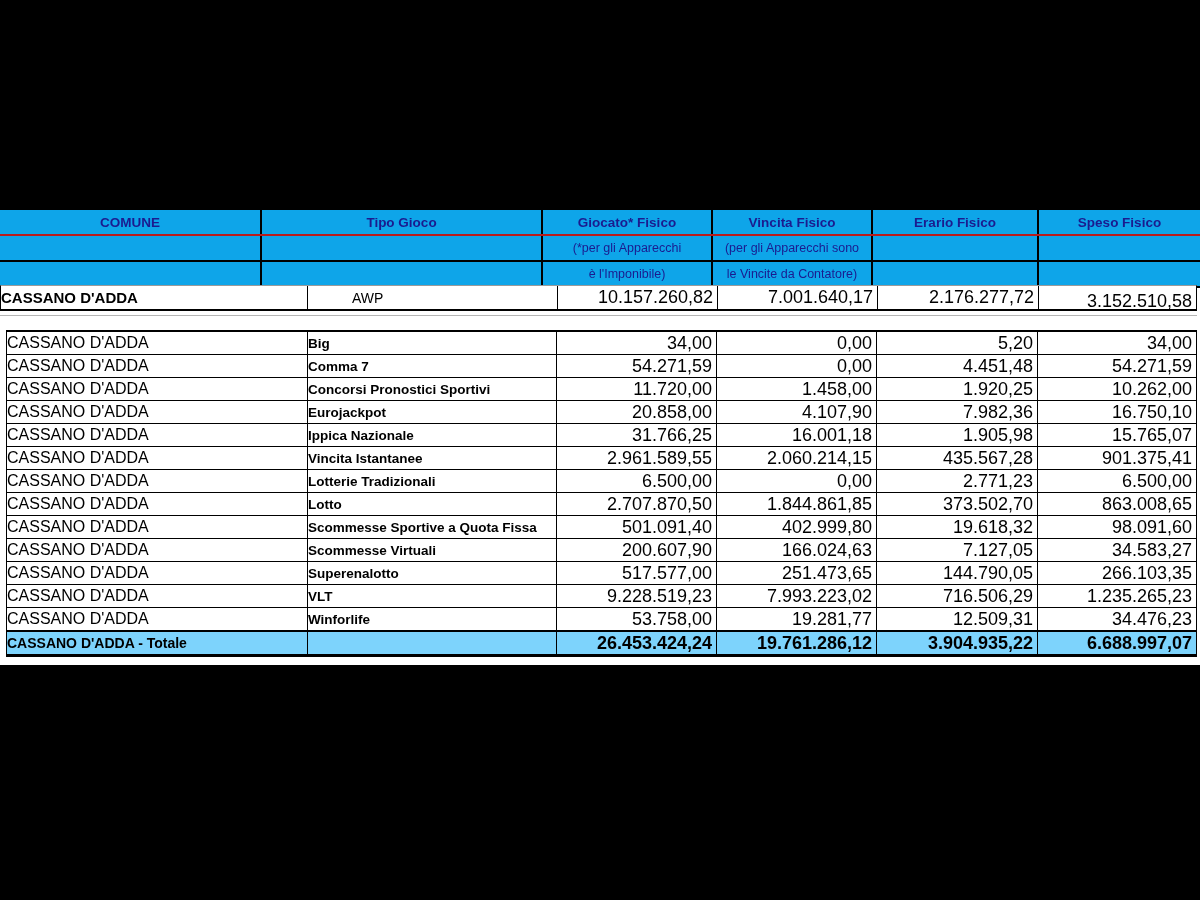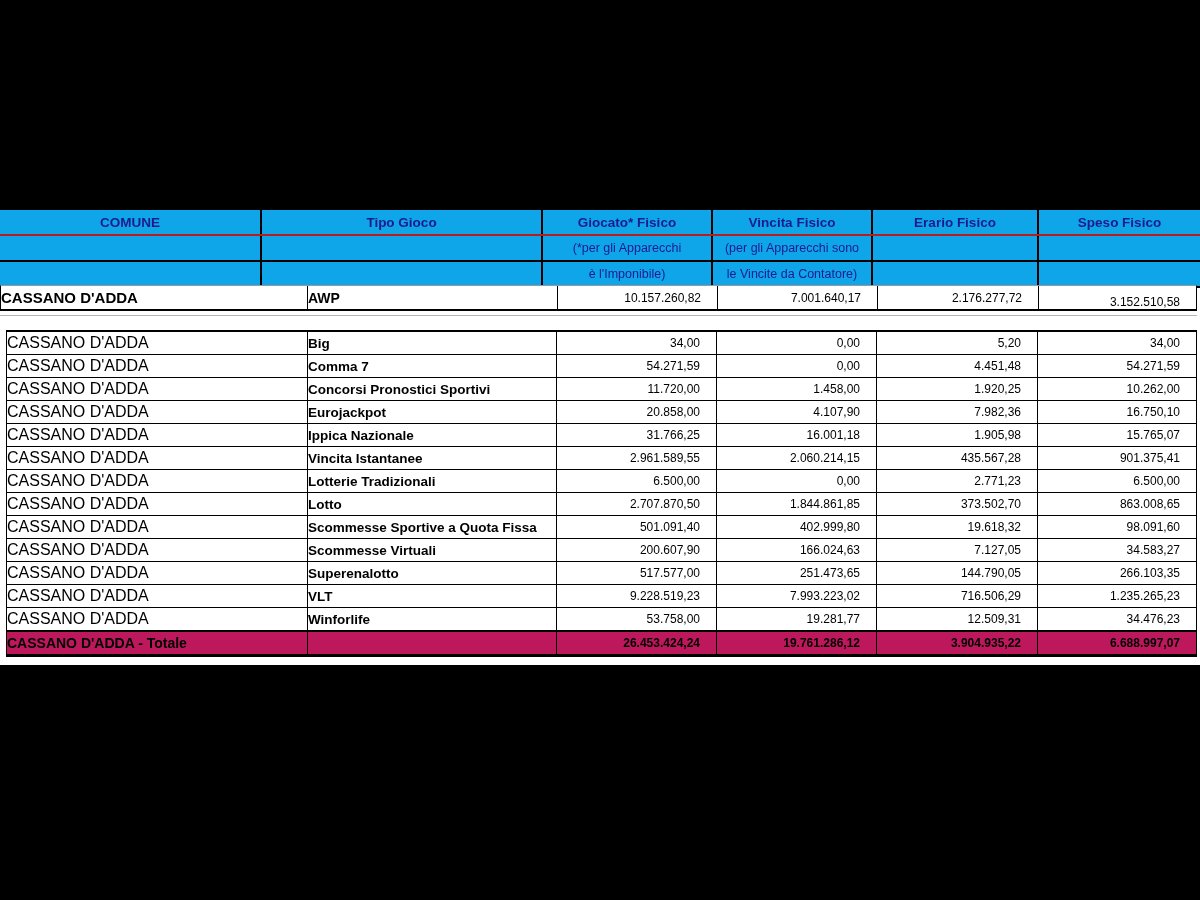--- a/index.html
+++ b/index.html
@@ -33,49 +33,49 @@
   .pinned{
     position:absolute;top:285px;left:0;width:1197px;height:26px;
     border-top:1px solid #9a9a9a;border-bottom:2px solid #000;
     border-left:1px solid #000;border-right:1px solid #000;
     display:grid;grid-template-columns:307px 250px 160px 160px 161px auto;
     background:#fff;box-sizing:border-box;
   }
   .pinned .cell{border-right:1px solid #000;}
   .pinned .cell:last-child{border-right:none;margin-top:8px;}
   .pinned .comune{font-weight:bold;font-size:15px;}
-  .pinned .tipo{font-weight:bold;font-size:14px;}
+  .pinned .tipo{font-weight:normal;font-size:14px;margin-left:44px;}
 
   .shadow-line{position:absolute;top:315px;left:0;width:1197px;height:1px;background:#b5b5b5;}
 
   
   .mtable{
     position:absolute;top:330px;left:6px;width:1191px;
     border:1px solid #000;border-top:2px solid #000;box-sizing:border-box;background:#fff;
   }
   .mrow{
     display:grid;grid-template-columns:301px 249px 160px 160px 161px auto;
     height:23px;border-bottom:1px solid #000;box-sizing:border-box;
   }
   .mrow:last-child{border-bottom:2px solid #000;height:24px;}
   .mrow .cell{border-right:1px solid #000;}
   .mrow .cell:last-child{border-right:none;}
   .mrow .comune{font-size:16px;}
   .mrow .tipo{font-weight:bold;font-size:13.5px;}
-  .mrow.total{background:#be185d;font-weight:bold;}
+  .mrow.total{background:#7dd3fc;font-weight:bold;}
   .mrow.total .comune{font-size:14px;font-weight:bold;}
   .mrow.total .num{font-weight:bold;}
 
   
   .cell{
     display:flex;align-items:center;overflow:hidden;white-space:nowrap;
     box-sizing:border-box;color:#000;
   }
   .cell.left{justify-content:flex-start;}
-  .cell.num{justify-content:flex-end;padding-right:16px;font-size:12px;}
+  .cell.num{justify-content:flex-end;padding-right:4px;font-size:18px;}
 </style>
 </head>
 <body>
 
 <div id="letterbox-top" class="letterbox"></div>
 
 <div class="htable">
   <div class="hrow">
     <div class="hcell htitle">COMUNE</div>
     <div class="hcell htitle">Tipo Gioco</div>

